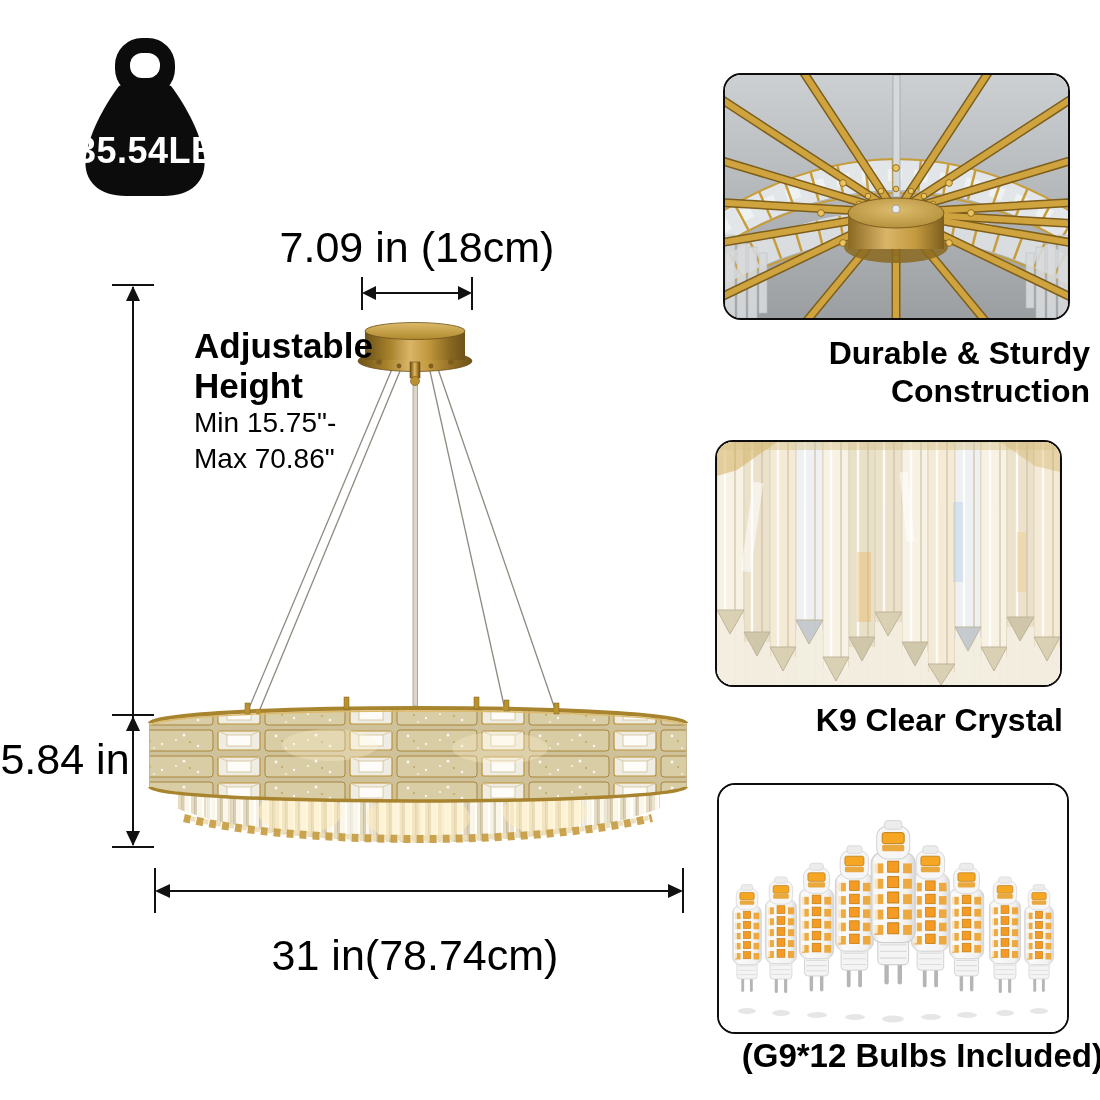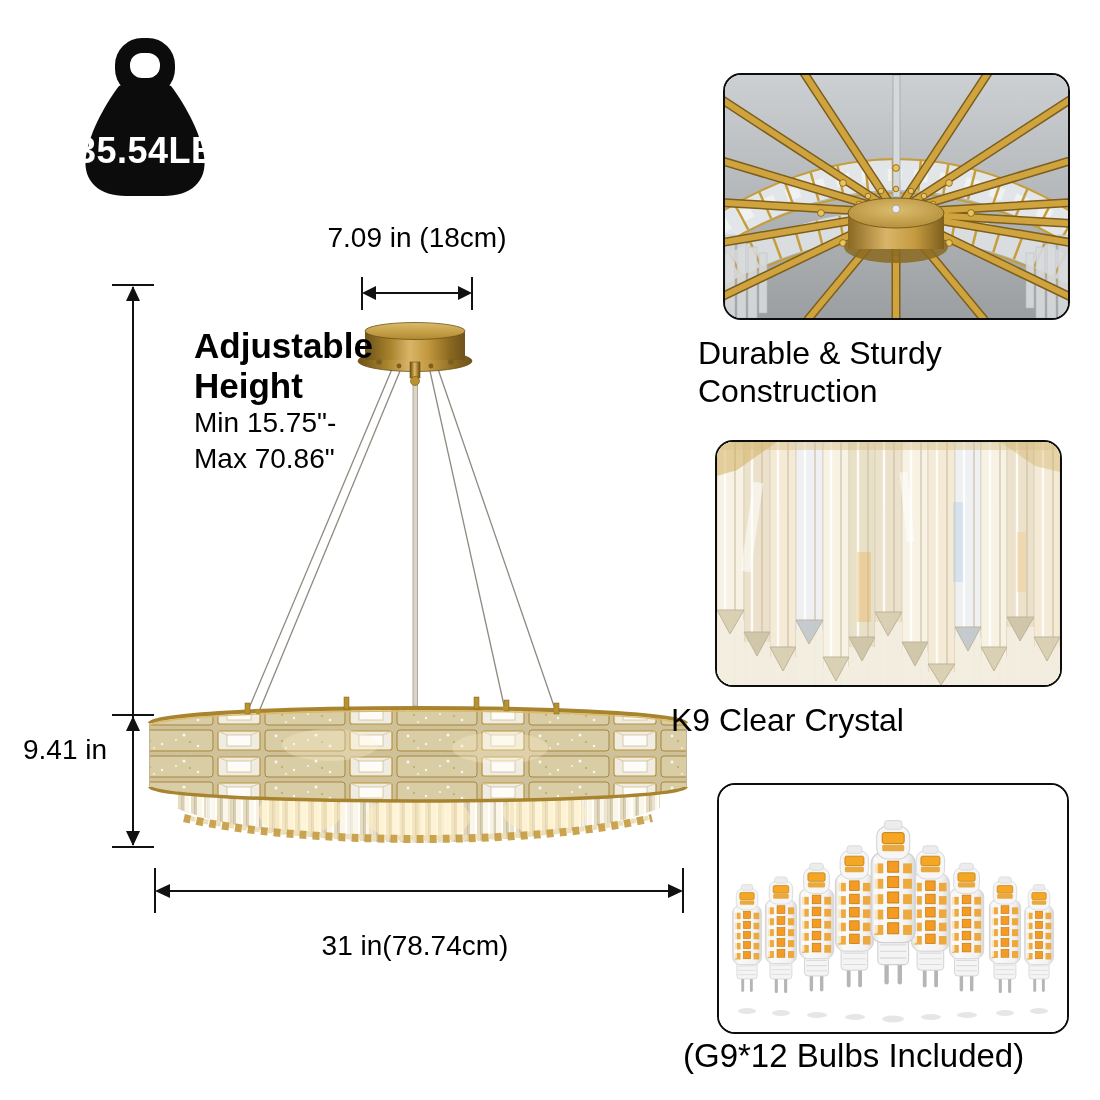--- a/index.html
+++ b/index.html
@@ -1,22 +1,22 @@
 <!DOCTYPE html>
 <html><head>
 <meta charset="utf-8">
 <style>
   html,body{margin:0;padding:0;background:#fff;}
   .canvas{position:relative;width:1100px;height:1100px;background:#fff;overflow:hidden;
           font-family:"Liberation Sans", sans-serif;color:#000;}
   .abs{position:absolute;}
-  .dim-label{font-size:28px;font-weight:400;color:#000;text-align:center;line-height:1.22;}
+  .dim-label{font-size:43px;font-weight:400;color:#000;text-align:center;line-height:1.22;}
   .adj-title{font-size:35px;font-weight:700;line-height:1.13;}
   .adj-sub{font-size:28px;font-weight:400;line-height:1.3;}
-  .caption{font-weight:400;text-align:left;color:#000;}
+  .caption{font-weight:700;text-align:right;color:#000;}
   .cap-32{font-size:32px;line-height:1.2;}
   .cap-33{font-size:33px;line-height:1.2;}
   .weight-text{font-size:36px;font-weight:700;color:#fff;text-align:center;letter-spacing:0.5px;}
   .figure-box{position:absolute;border:2px solid #0d0d0d;border-radius:18px;overflow:hidden;background:#fff;}
   .figure-box svg{display:block;}
 </style>
 </head>
 <body>
 
 <div class="canvas">
@@ -148,21 +148,21 @@
 
   <div class="abs dim-label" style="left:267px;top:221px;width:300px;">7.09 in (18cm)</div>
 
   <div class="abs" style="left:146px;top:326px;width:230px;margin-left:48px;">
     <div class="adj-title">Adjustable Height</div>
     <div class="adj-sub">Min 15.75"-</div>
     <div class="adj-sub">Max 70.86"</div>
   </div>
 
   <div class="abs dim-label" style="left:0px;top:733px;width:130px;">
-    <div>9.41 in</div>
+    <div>5.84 in</div>
   </div>
 
   <div class="abs dim-label" style="left:265px;top:929px;width:300px;">31 in(78.74cm)</div>
 
   <div class="figure-box" style="left:723px;top:73px;width:343px;height:243px;">
     <svg width="343" height="243" viewBox="0 0 343 243">
       <defs>
         <linearGradient id="s1-bg" x1="0" y1="0" x2="0" y2="1">
           <stop offset="0" stop-color="#ccd0d2"></stop>
             <stop offset="1" stop-color="#9b9fa2"></stop>

